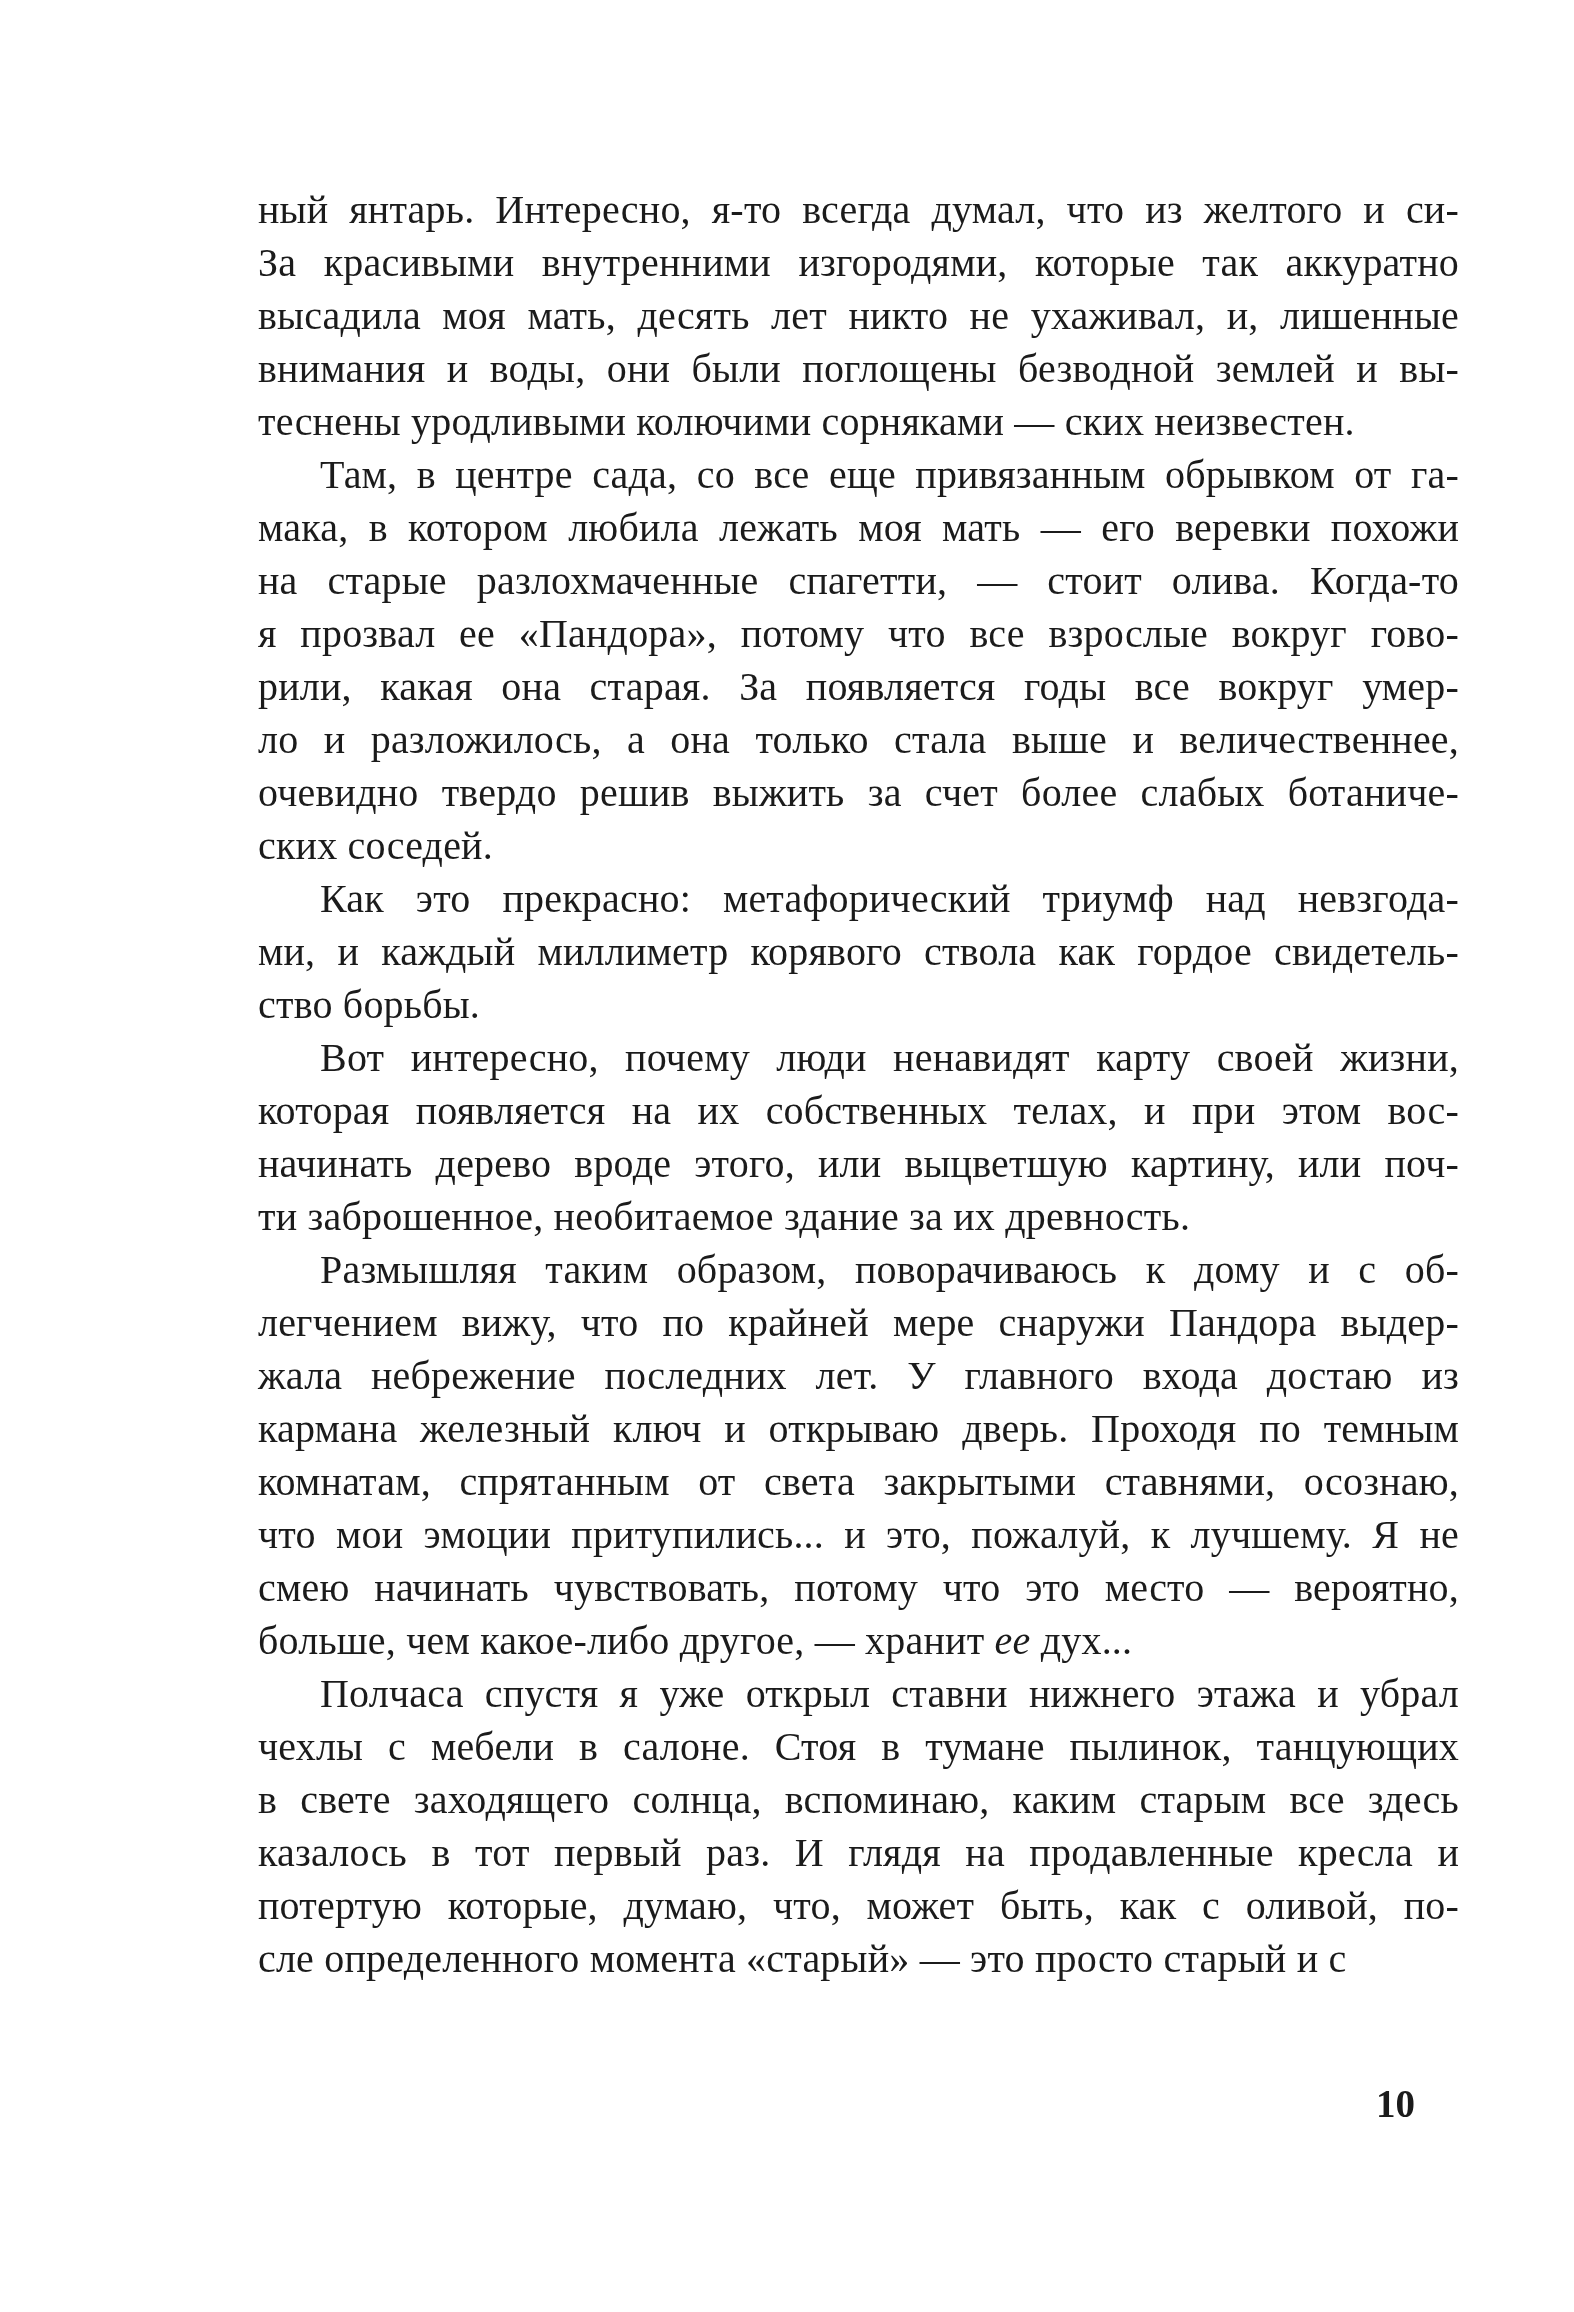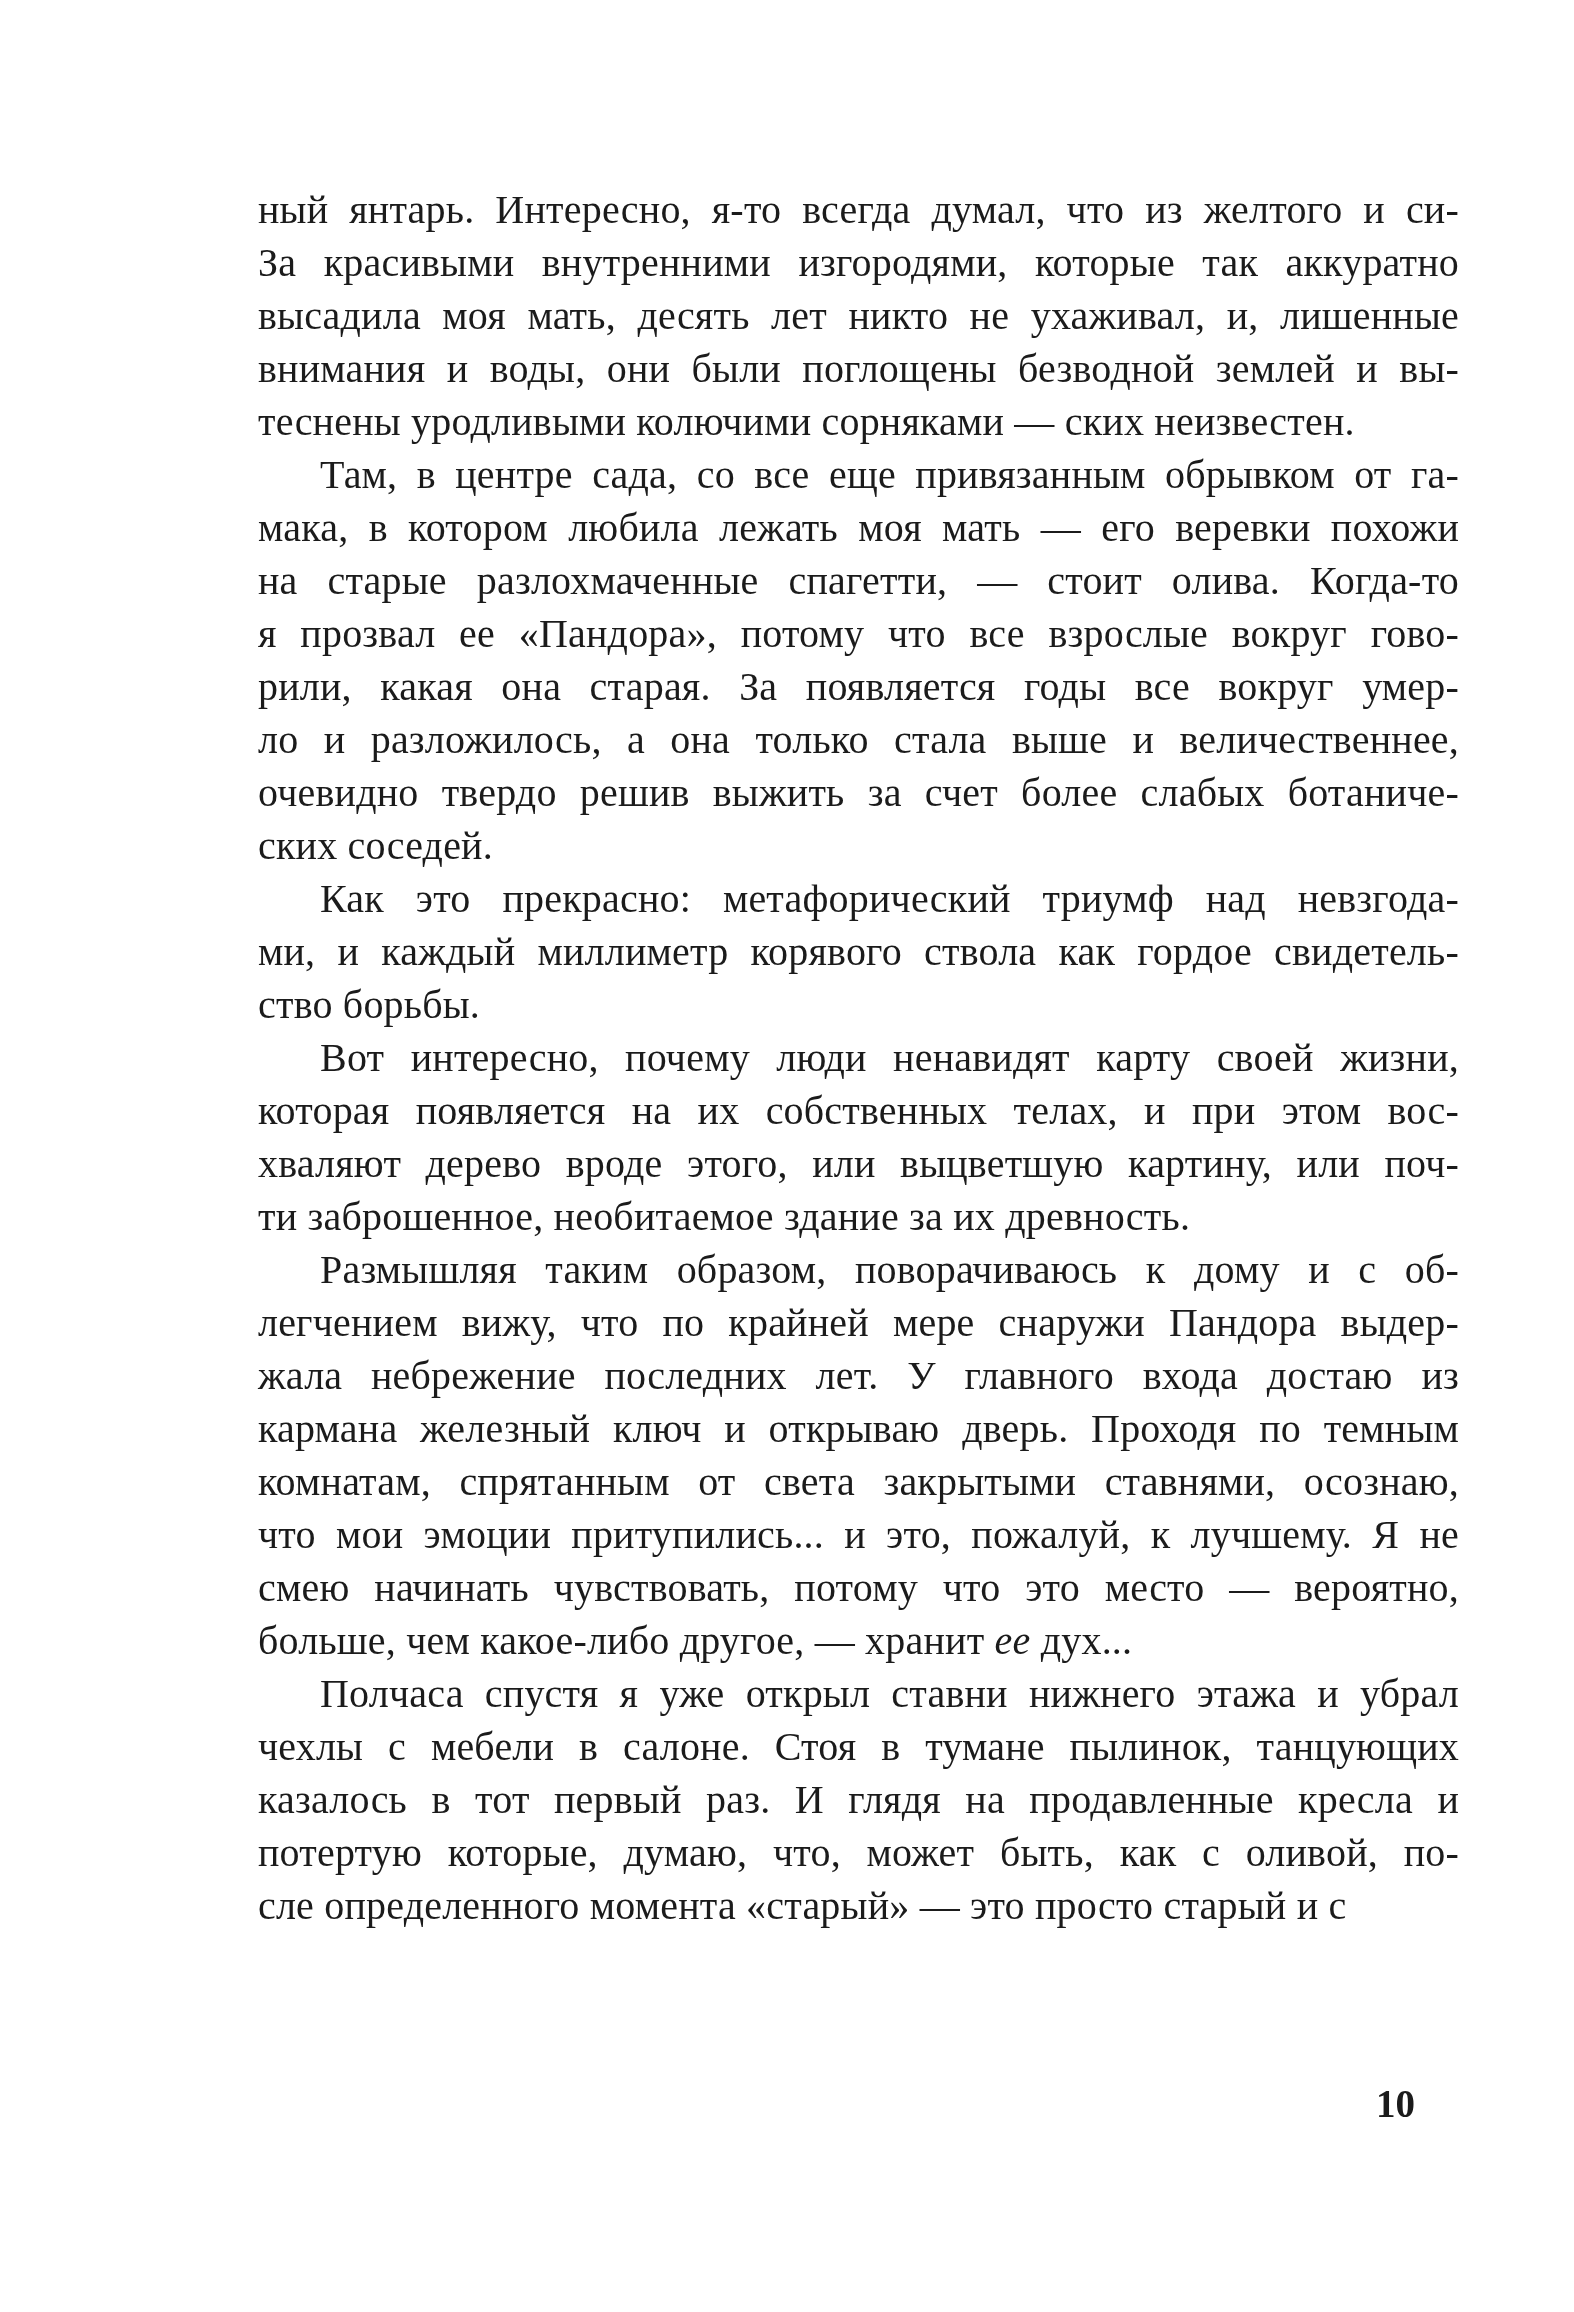--- a/index.html
+++ b/index.html
@@ -82,36 +82,37 @@
         <div class="line para-end">ских соседей.</div>
       </div>
       <div class="paragraph">
         <div class="line indent">Как это прекрасно: метафорический триумф над невзгода-</div>
         <div class="line">ми, и каждый миллиметр корявого ствола как гордое свидетель-</div>
         <div class="line para-end">ство борьбы.</div>
       </div>
       <div class="paragraph">
         <div class="line indent">Вот интересно, почему люди ненавидят карту своей жизни,</div>
         <div class="line">которая появляется на их собственных телах, и при этом вос-</div>
-        <div class="line">хваляют дерево вроде этого, или выцветшую картину, или поч-</div>
+        <div class="line">начинать дерево вроде этого, или выцветшую картину, или поч-</div>
         <div class="line para-end">ти заброшенное, необитаемое здание за их древность.</div>
       </div>
       <div class="paragraph">
         <div class="line indent">Размышляя таким образом, поворачиваюсь к дому и с об-</div>
         <div class="line">легчением вижу, что по крайней мере снаружи Пандора выдер-</div>
         <div class="line">жала небрежение последних лет. У главного входа достаю из</div>
         <div class="line">кармана железный ключ и открываю дверь. Проходя по темным</div>
         <div class="line">комнатам, спрятанным от света закрытыми ставнями, осознаю,</div>
         <div class="line">что мои эмоции притупились... и это, пожалуй, к лучшему. Я не</div>
         <div class="line">смею начинать чувствовать, потому что это место — вероятно,</div>
         <div class="line para-end">больше, чем какое-либо другое, — хранит <i>ее</i> дух...</div>
       </div>
       <div class="paragraph">
         <div class="line indent">Полчаса спустя я уже открыл ставни нижнего этажа и убрал</div>
         <div class="line">чехлы с мебели в салоне. Стоя в тумане пылинок, танцующих</div>
+        <div class="line">в свете заходящего солнца, вспоминаю, каким старым все здесь</div>
         <div class="line">казалось в тот первый раз. И глядя на продавленные кресла и</div>
         <div class="line">потертую которые, думаю, что, может быть, как с оливой, по-</div>
         <div class="line para-end">сле определенного момента «старый» — это просто старый и с</div>
       </div>
     </div>
   <div class="page-number">10</div>
 </div>
 
 
 </body></html>

